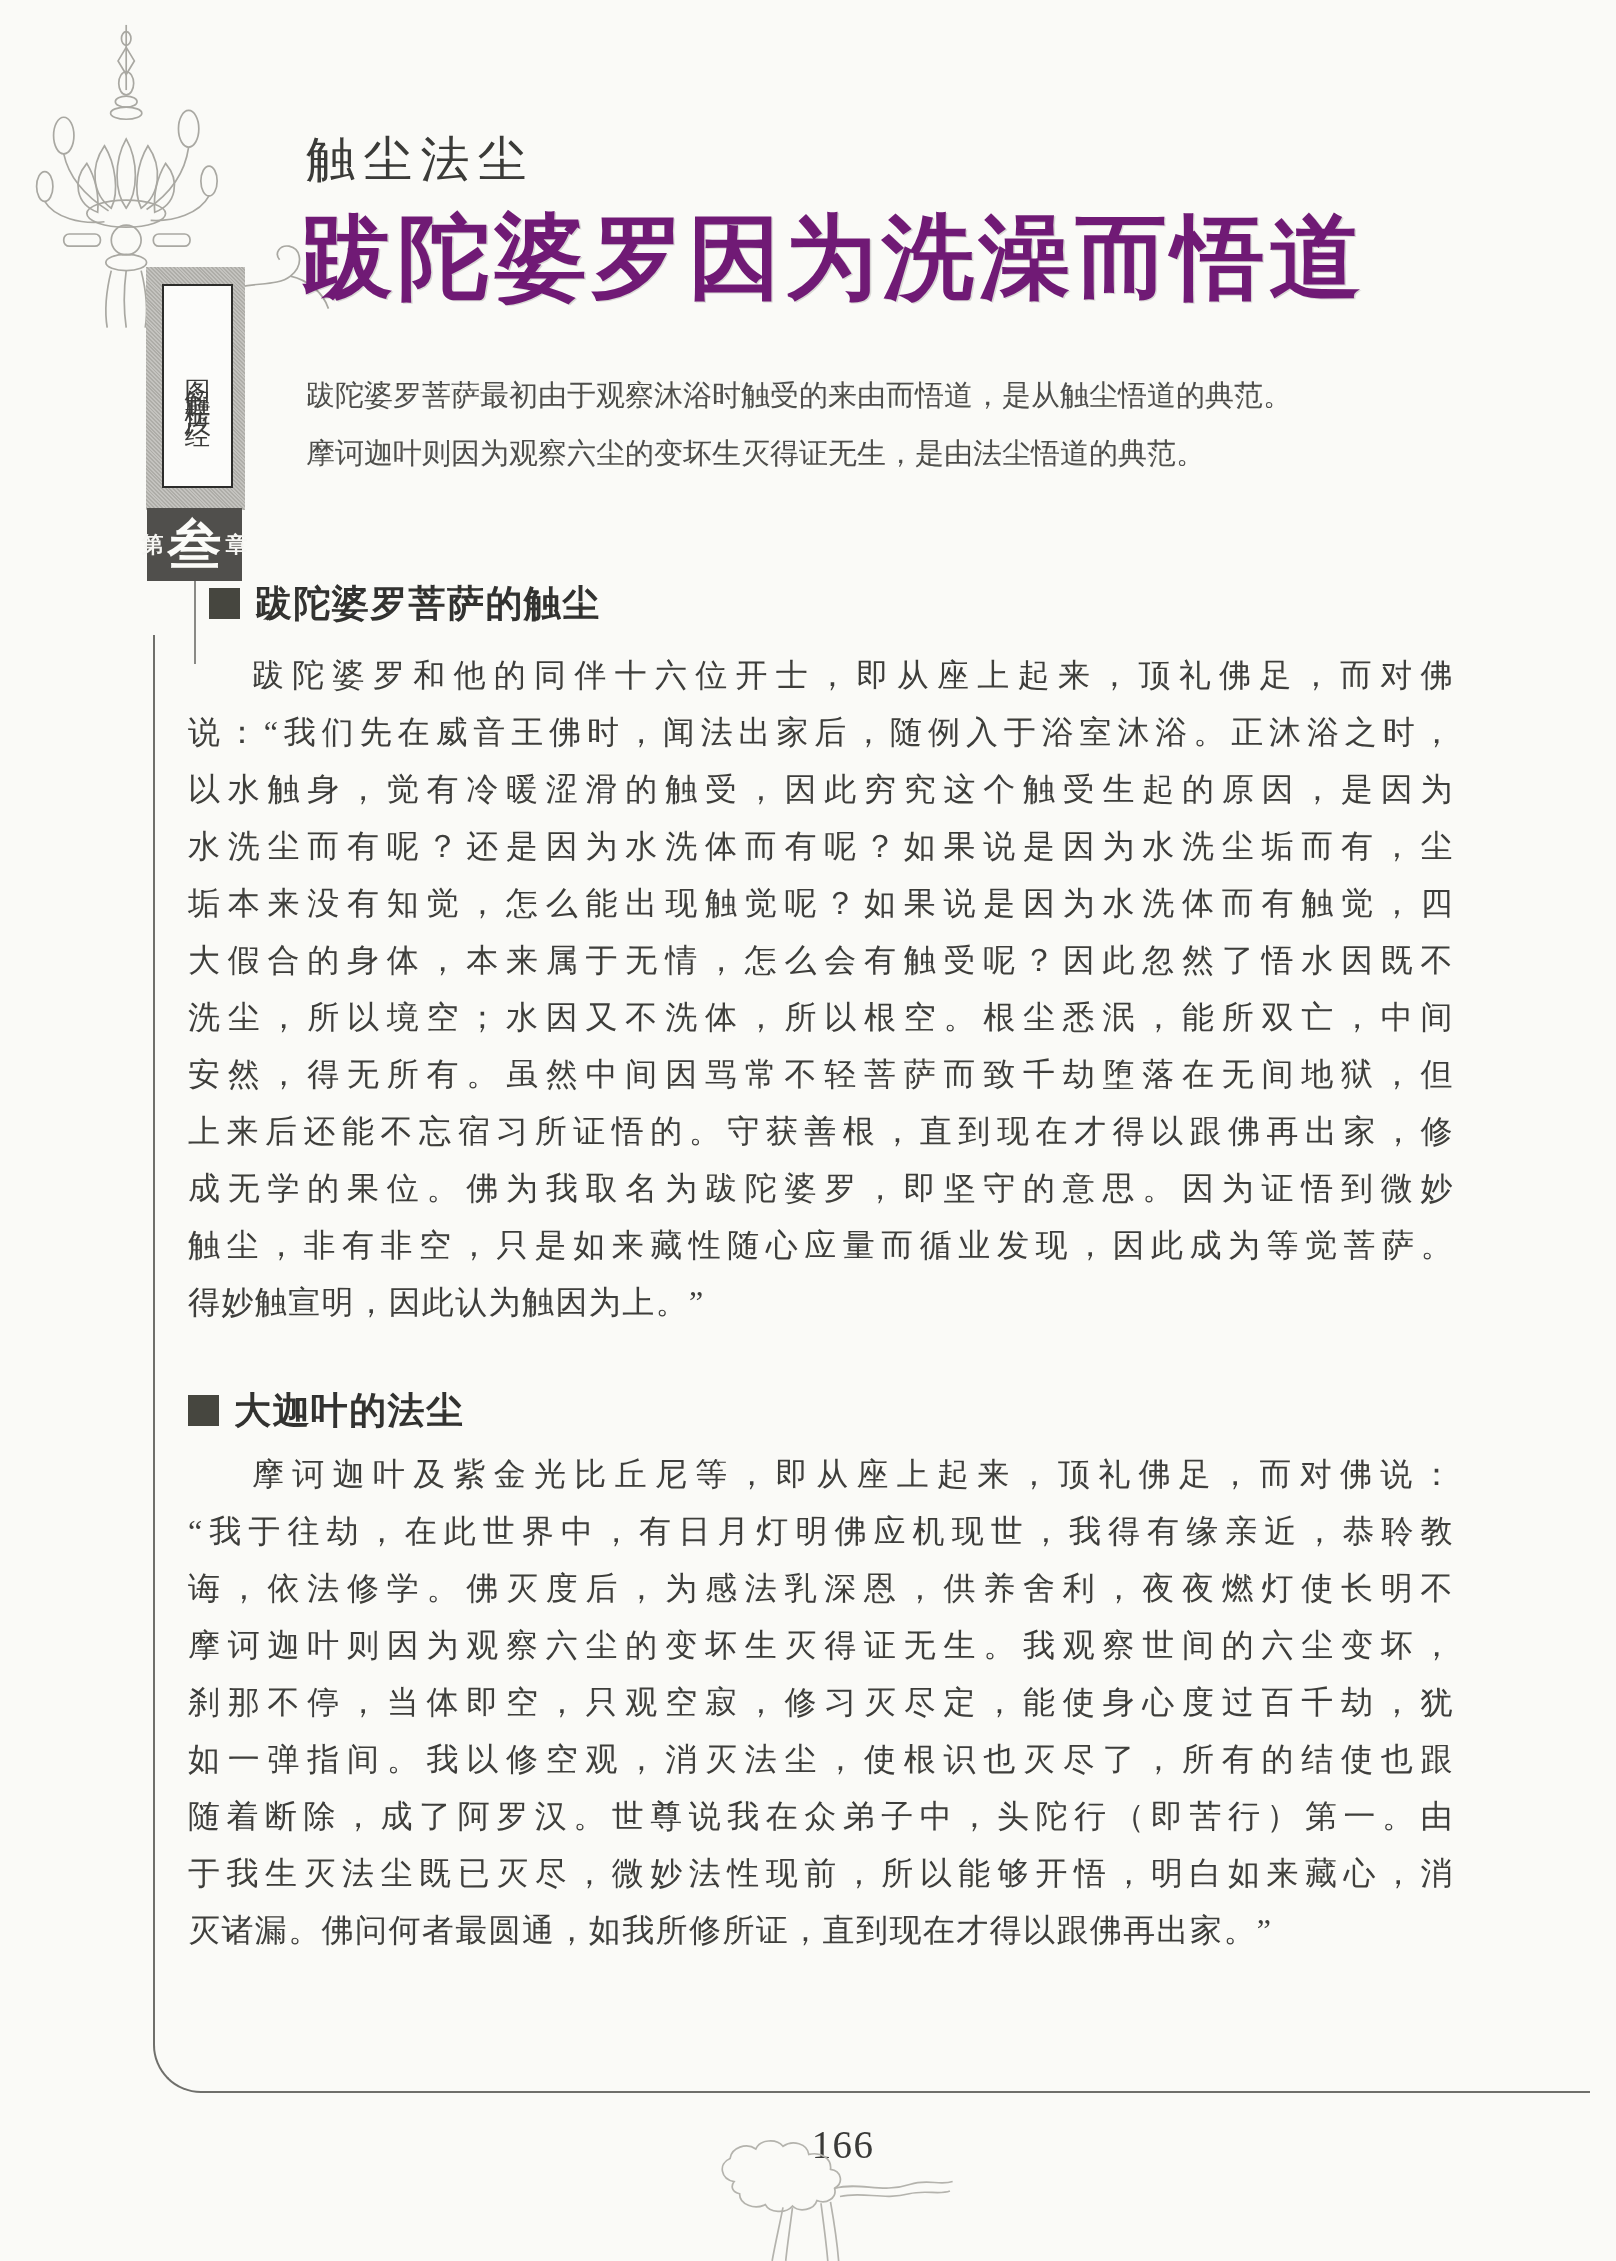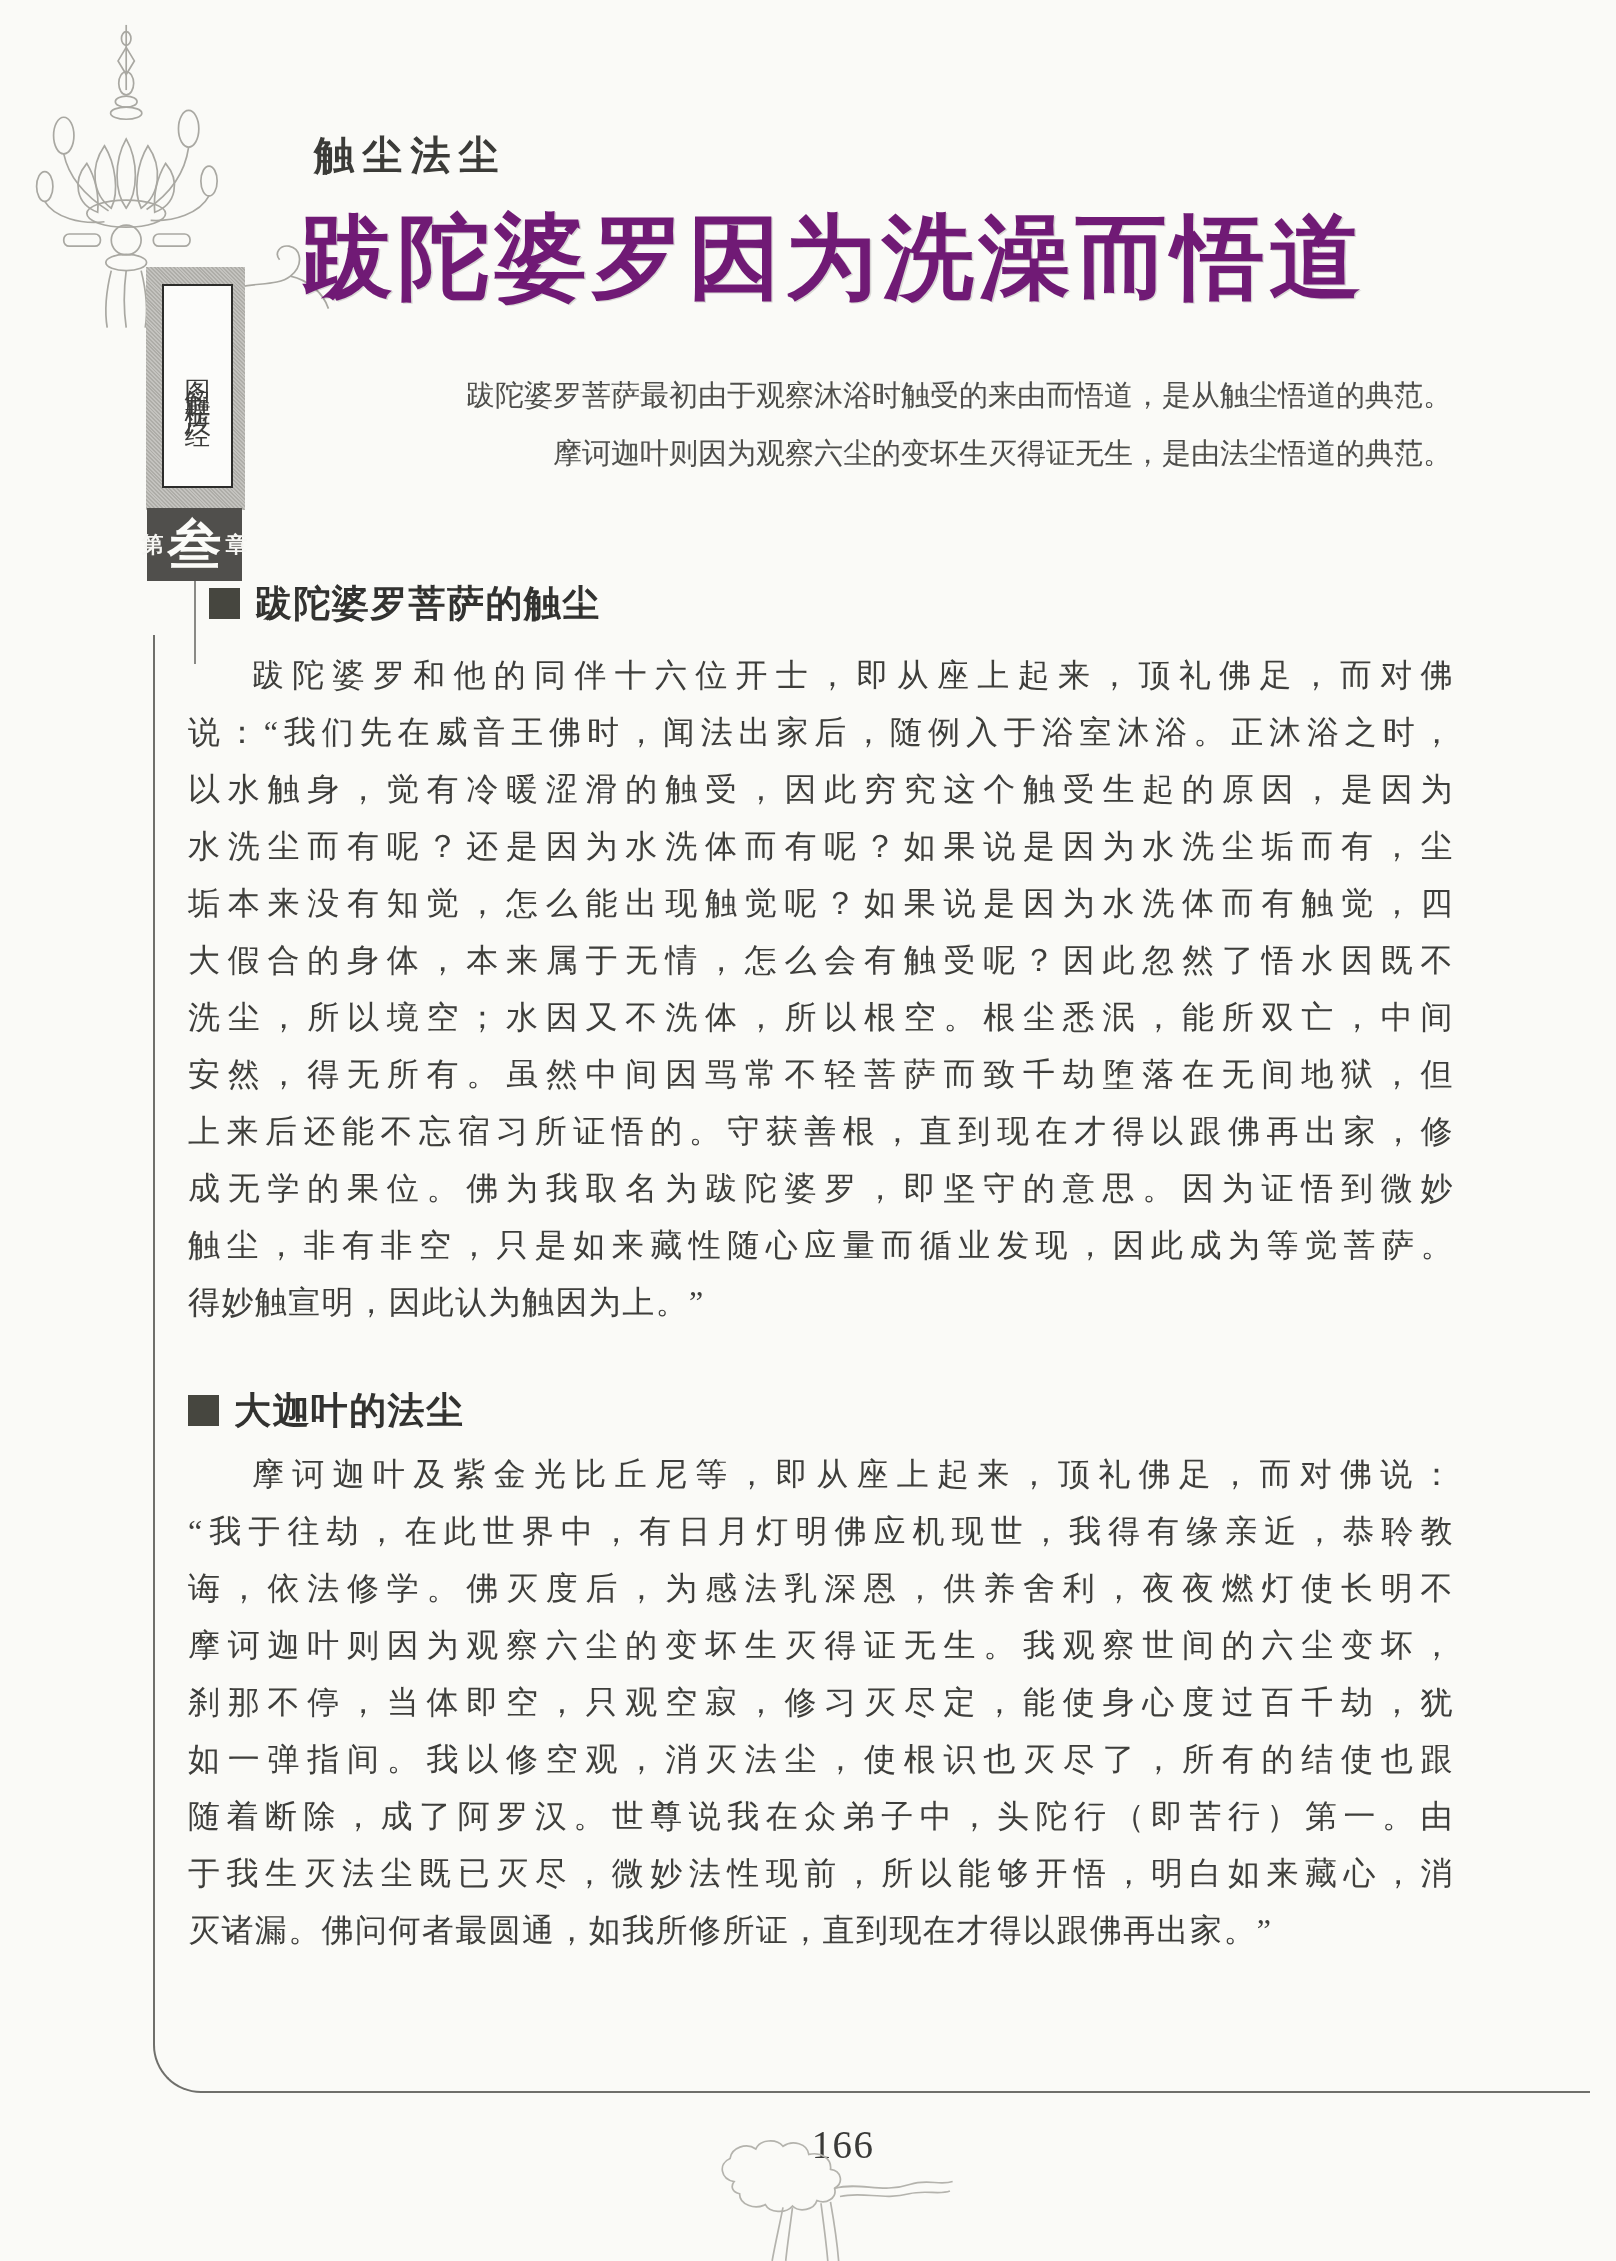--- a/index.html
+++ b/index.html
@@ -42,35 +42,34 @@
     position:absolute;left:194px;top:581px;width:2px;height:83px;background:#8a8a86;
   }
   
   .content-frame{
     position:absolute;left:153px;top:635px;width:1435px;height:1456px;
     border-left:2px solid #6f6f6b;border-bottom:2px solid #6f6f6b;
     border-bottom-left-radius:48px;
   }
   
   .kicker{
-    position:absolute;left:314px;top:133px;
-    font-family:"Liberation Sans","DejaVu Sans",sans-serif;font-weight:700;
-    font-size:40px;letter-spacing:8.2px;color:#3b3b38;line-height:1.1;
+    position:absolute;left:306px;top:133px;
+    font-family:"Liberation Sans","DejaVu Sans",sans-serif;font-weight:400;
+    font-size:49px;letter-spacing:8.2px;color:#3b3b38;line-height:1.1;
   }
   .main-title{
     position:absolute;left:301px;top:208px;
     font-family:"Liberation Serif","DejaVu Serif",serif;font-weight:700;
     font-size:92px;letter-spacing:4.8px;color:#701a75;line-height:1.1;
     text-shadow:1.4px 1.4px 0 rgba(60,60,55,.18);
   }
   .intro{
     position:absolute;left:306px;top:366px;width:1146px;
     font-size:29px;line-height:58px;color:#4e4e4b;
     font-family:"Liberation Serif",serif;
-    text-align:right;
   }
   
   .sec-head{
     position:absolute;display:flex;align-items:center;gap:15px;
   }
   .sec-head .sq{width:31px;height:31px;background:#46463f;flex:0 0 auto;}
   .sec-head .txt{
     font-family:"Liberation Sans","DejaVu Sans",sans-serif;font-weight:700;
     font-size:37px;color:#323230;letter-spacing:1.4px;line-height:1;
   }

